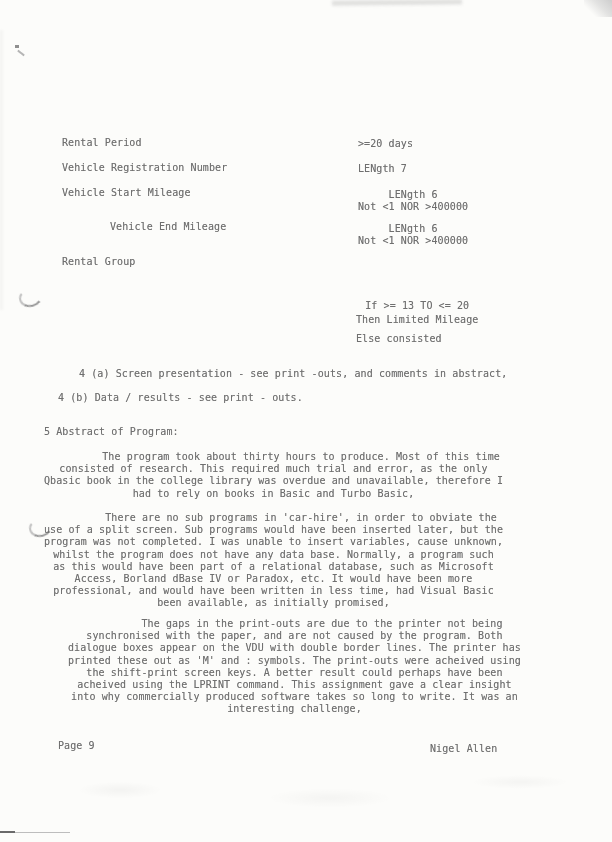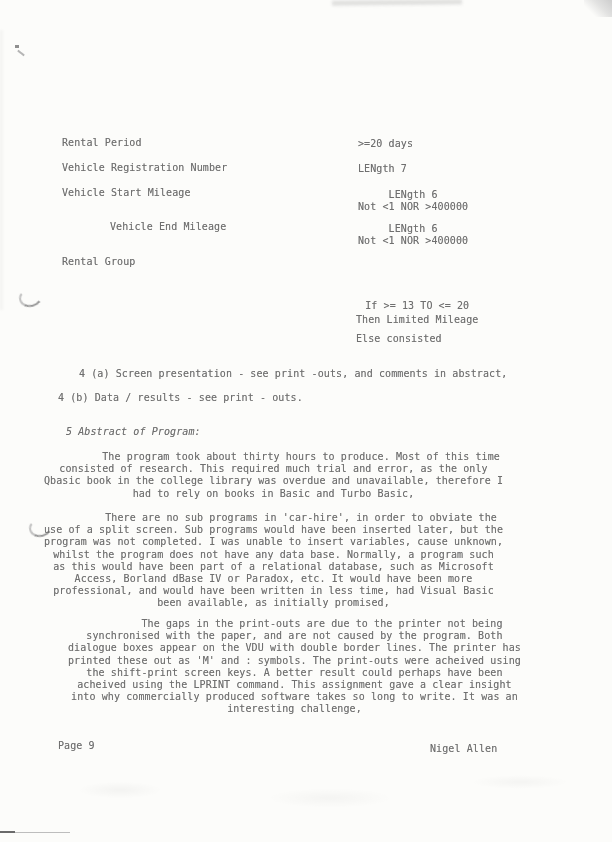--- a/index.html
+++ b/index.html
@@ -90,21 +90,21 @@
   <div class="txt" style="left:358px;top:223px;">LENgth 6
 Not &lt;1 NOR &gt;400000</div>
 
   <div class="txt" style="left:62px;top:256px;">Rental Group</div>
   <div class="txt lh14" style="left:356px;top:299px;">If &gt;= 13 TO &lt;= 20
 Then Limited Mileage</div>
   <div class="txt" style="left:356px;top:333px;">Else consisted</div>
 
   <div class="txt" style="left:68px;top:368px;margin-left:11px;">4 (a) Screen presentation - see print -outs, and comments in abstract,</div>
   <div class="txt" style="left:58px;top:392px;">4 (b) Data / results - see print - outs.</div>
-  <div class="txt" style="left:66px;top:426px;font-style:italic;">5 Abstract of Program:</div>
+  <div class="txt" style="left:44px;top:426px;">5 Abstract of Program:</div>
 
   <div class="txt" style="left:44px;top:451px;">         The program took about thirty hours to produce. Most of this time
 consisted of research. This required much trial and error, as the only
 Qbasic book in the college library was overdue and unavailable, therefore I
 had to rely on books in Basic and Turbo Basic,</div>
   <div class="txt" style="left:44px;top:512px;">         There are no sub programs in 'car-hire', in order to obviate the
 use of a split screen. Sub programs would have been inserted later, but the
 program was not completed. I was unable to insert variables, cause unknown,
 whilst the program does not have any data base. Normally, a program such
 as this would have been part of a relational database, such as Microsoft

